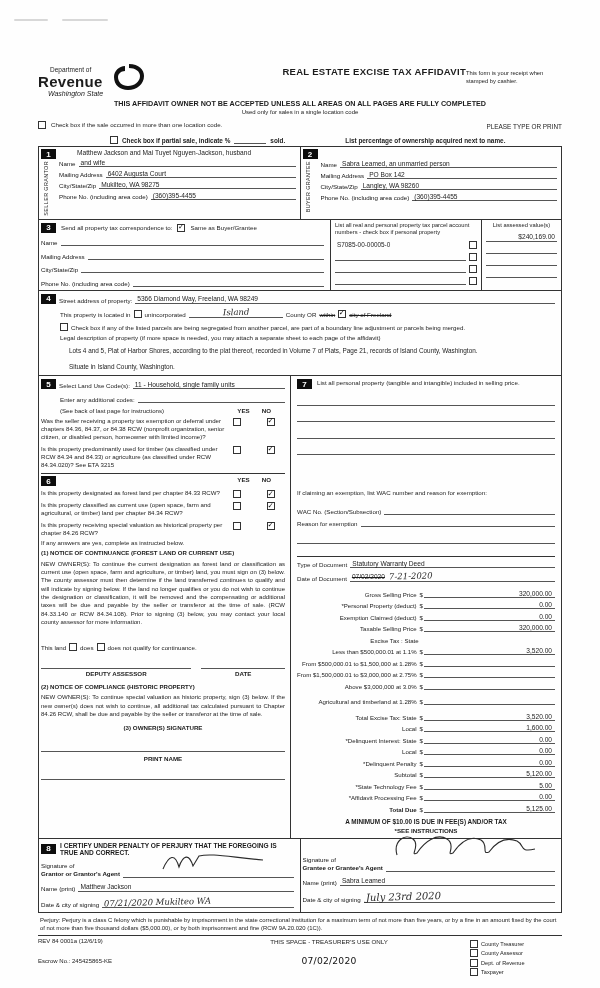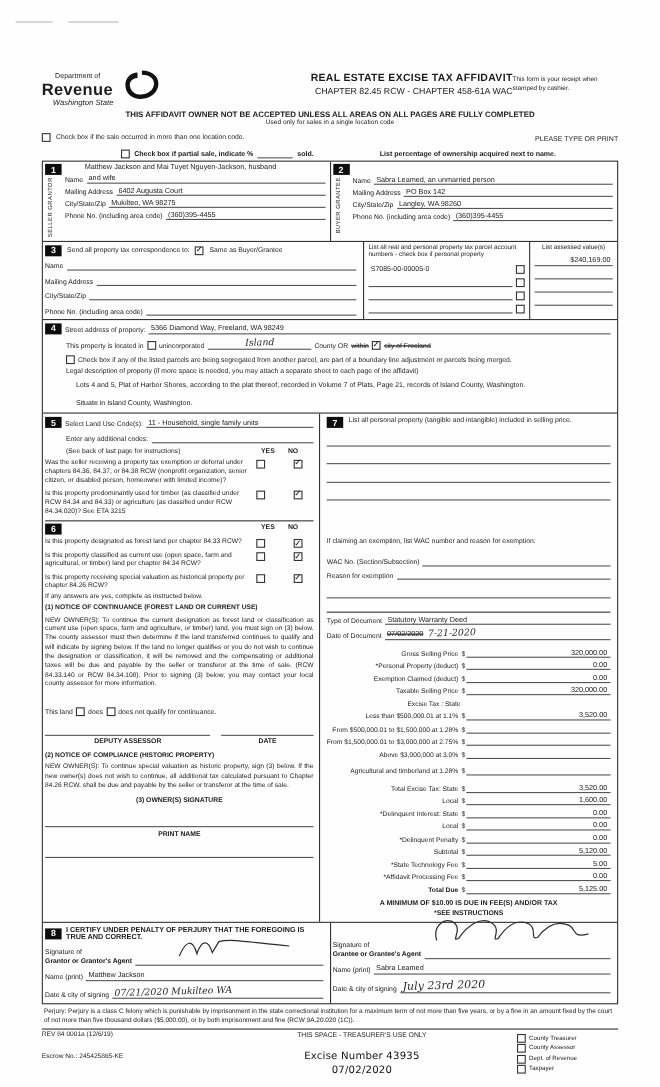--- a/index.html
+++ b/index.html
@@ -107,21 +107,20 @@
       <div class="logo">
         <svg class="sigsvg" style="left:74px;top:-4px;" width="34" height="30" viewBox="0 0 34 30">
           <path d="M17,2 C27,2 32,8 32,14 C32,22 25,28 16,28 C8,28 2,23 2,15 C2,9 7,4 13,4 L13,9 C9,9 6,12 6,15 C6,20 10,24 16,24 C22,24 28,20 28,14 C28,9 23,6 17,6 Z" fill="#111"></path>
         </svg>
         <div class="dept">Department of</div>
         <div class="rev">Revenue</div>
         <div class="wa">Washington State</div>
       </div>
       <div class="title-blk">
         <div class="t1">REAL ESTATE EXCISE TAX AFFIDAVIT</div>
-        <div class="t2">CHAPTER 82.45 RCW - CHAPTER 458-61A WAC</div>
       </div>
       <div class="receipt">This form is your receipt when stamped by cashier.</div>
     </div>
     <div class="warn">THIS AFFIDAVIT OWNER NOT BE ACCEPTED UNLESS ALL AREAS ON ALL PAGES ARE FULLY COMPLETED</div>
     <div class="usage">Used only for sales in a single location code</div>
 
     <div class="loc-row">
       <div style="display:flex;gap:5px;max-width:200px;">
         <span class="cb"></span>
         <span style="line-height:1.4;">Check box if the sale occurred in more than one location code.</span>
@@ -548,21 +547,20 @@
       <div class="foot-l">
         <div>REV 84 0001a (12/6/19)</div>
         <div style="margin-top:14px;">
           <span>Escrow No.:</span>
           <span>245425865-KE</span>
         </div>
       </div>
       <div class="foot-c">
         <div class="tuse">THIS SPACE - TREASURER'S USE ONLY</div>
         <div class="stamp">
-          <div>Excise Number 43935</div>
           <div>07/02/2020</div>
 
         </div>
       </div>
       <div class="foot-r">
         <div class="copy-row">
             <span class="cb"></span>
             <span>County Treasurer</span>
           </div>
         <div class="copy-row">

